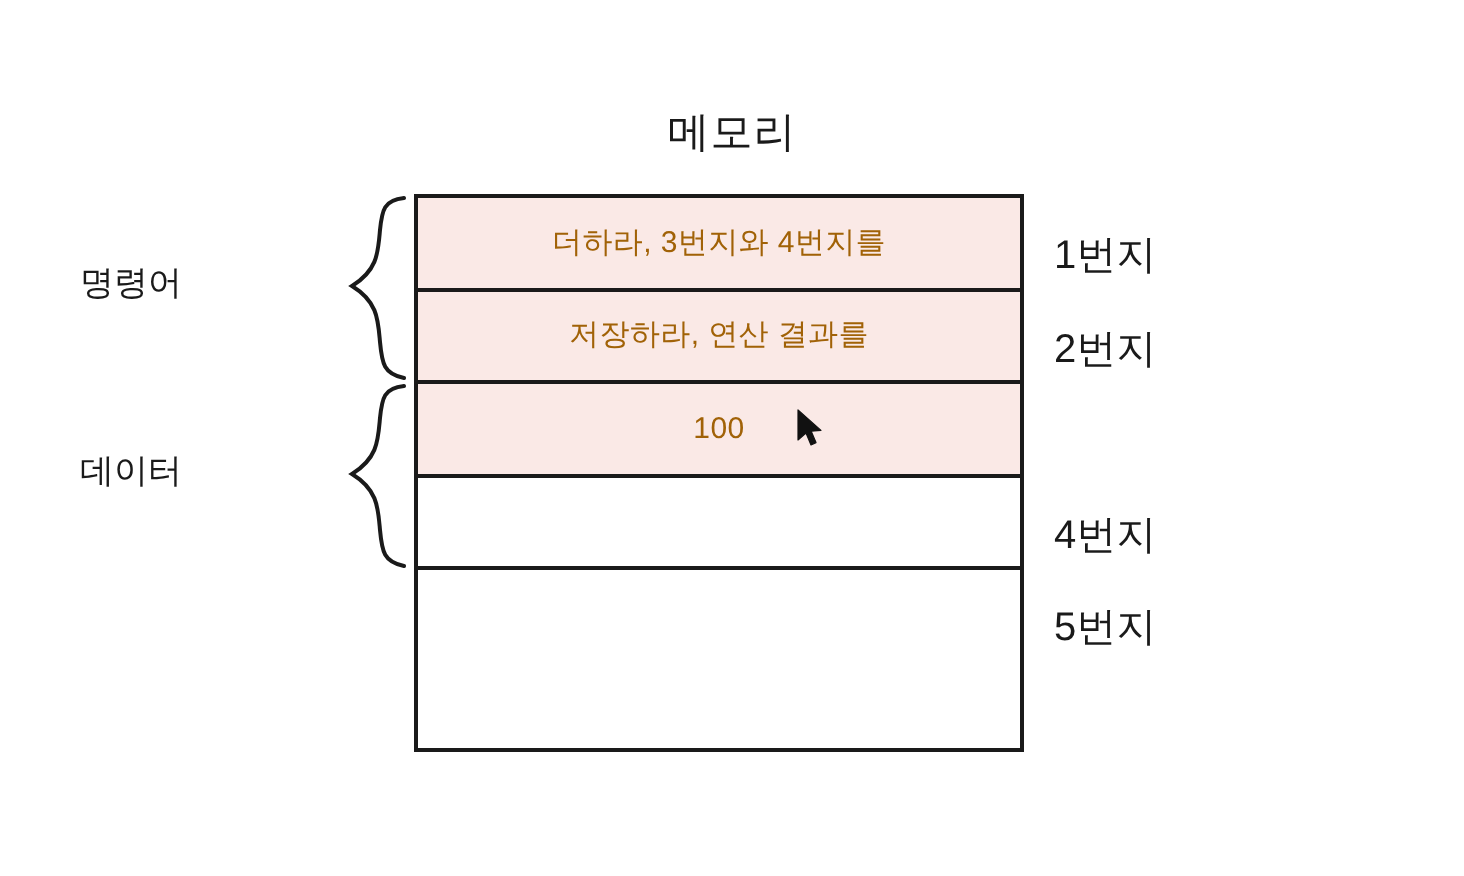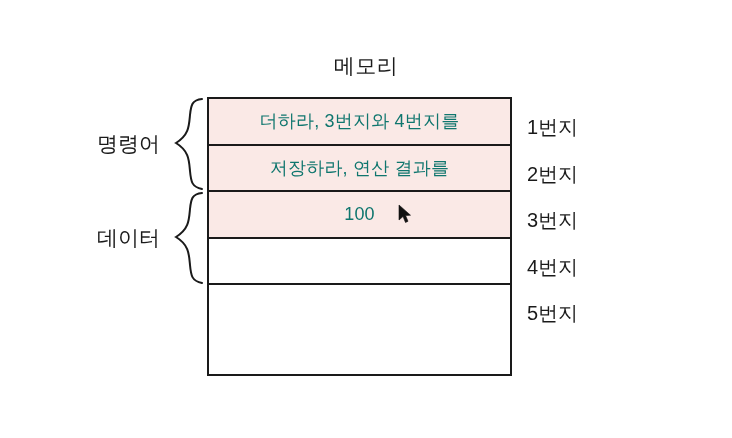--- a/index.html
+++ b/index.html
@@ -53,42 +53,42 @@
     align-items: center;
     justify-content: center;
   }
   .mem-row:last-child {
     border-bottom: none;
   }
   .mem-row.filled {
     background: #fae9e6;
   }
   .mem-text {
-    font-size: 18px;
-    color: #0f766e;
+    font-size: 15px;
+    color: #a16207;
     white-space: nowrap;
     letter-spacing: 0.2px;
   }
 
   
   .addr-label {
     position: absolute;
     left: 527px;
     width: 90px;
     font-size: 20px;
     color: #1a1a1a;
     text-align: left;
   }
 
   
   .group-label {
     position: absolute;
-    font-size: 21px;
+    font-size: 17px;
     color: #1a1a1a;
-    text-align: right;
+    text-align: left;
     width: 120px;
   }
   #group-label-instruction {
     left: 40px;
     top: 130px;
   }
   #group-label-data {
     left: 40px;
     top: 224px;
   }
@@ -138,21 +138,20 @@
     <div class="mem-row">
       <span class="mem-text"></span>
     </div>
     <div class="mem-row">
       <span class="mem-text"></span>
     </div>
   </div>
 
   <div class="addr-label" style="top:114px;">1번지</div>
   <div class="addr-label" style="top:161px;">2번지</div>
-  <div class="addr-label" style="top:207px;">3번지</div>
   <div class="addr-label" style="top:254px;">4번지</div>
   <div class="addr-label" style="top:300px;">5번지</div>
 
   <svg id="cursor" viewBox="0 0 14 20">
     <path d="M1 1 L1 16 L5 12.5 L7.5 18.5 L10 17.3 L7.6 11.6 L12.5 11.2 Z" fill="#111111" stroke="#111111" stroke-width="0.6" stroke-linejoin="round"></path>
   </svg>
 
 </div>
 
 </body></html>

